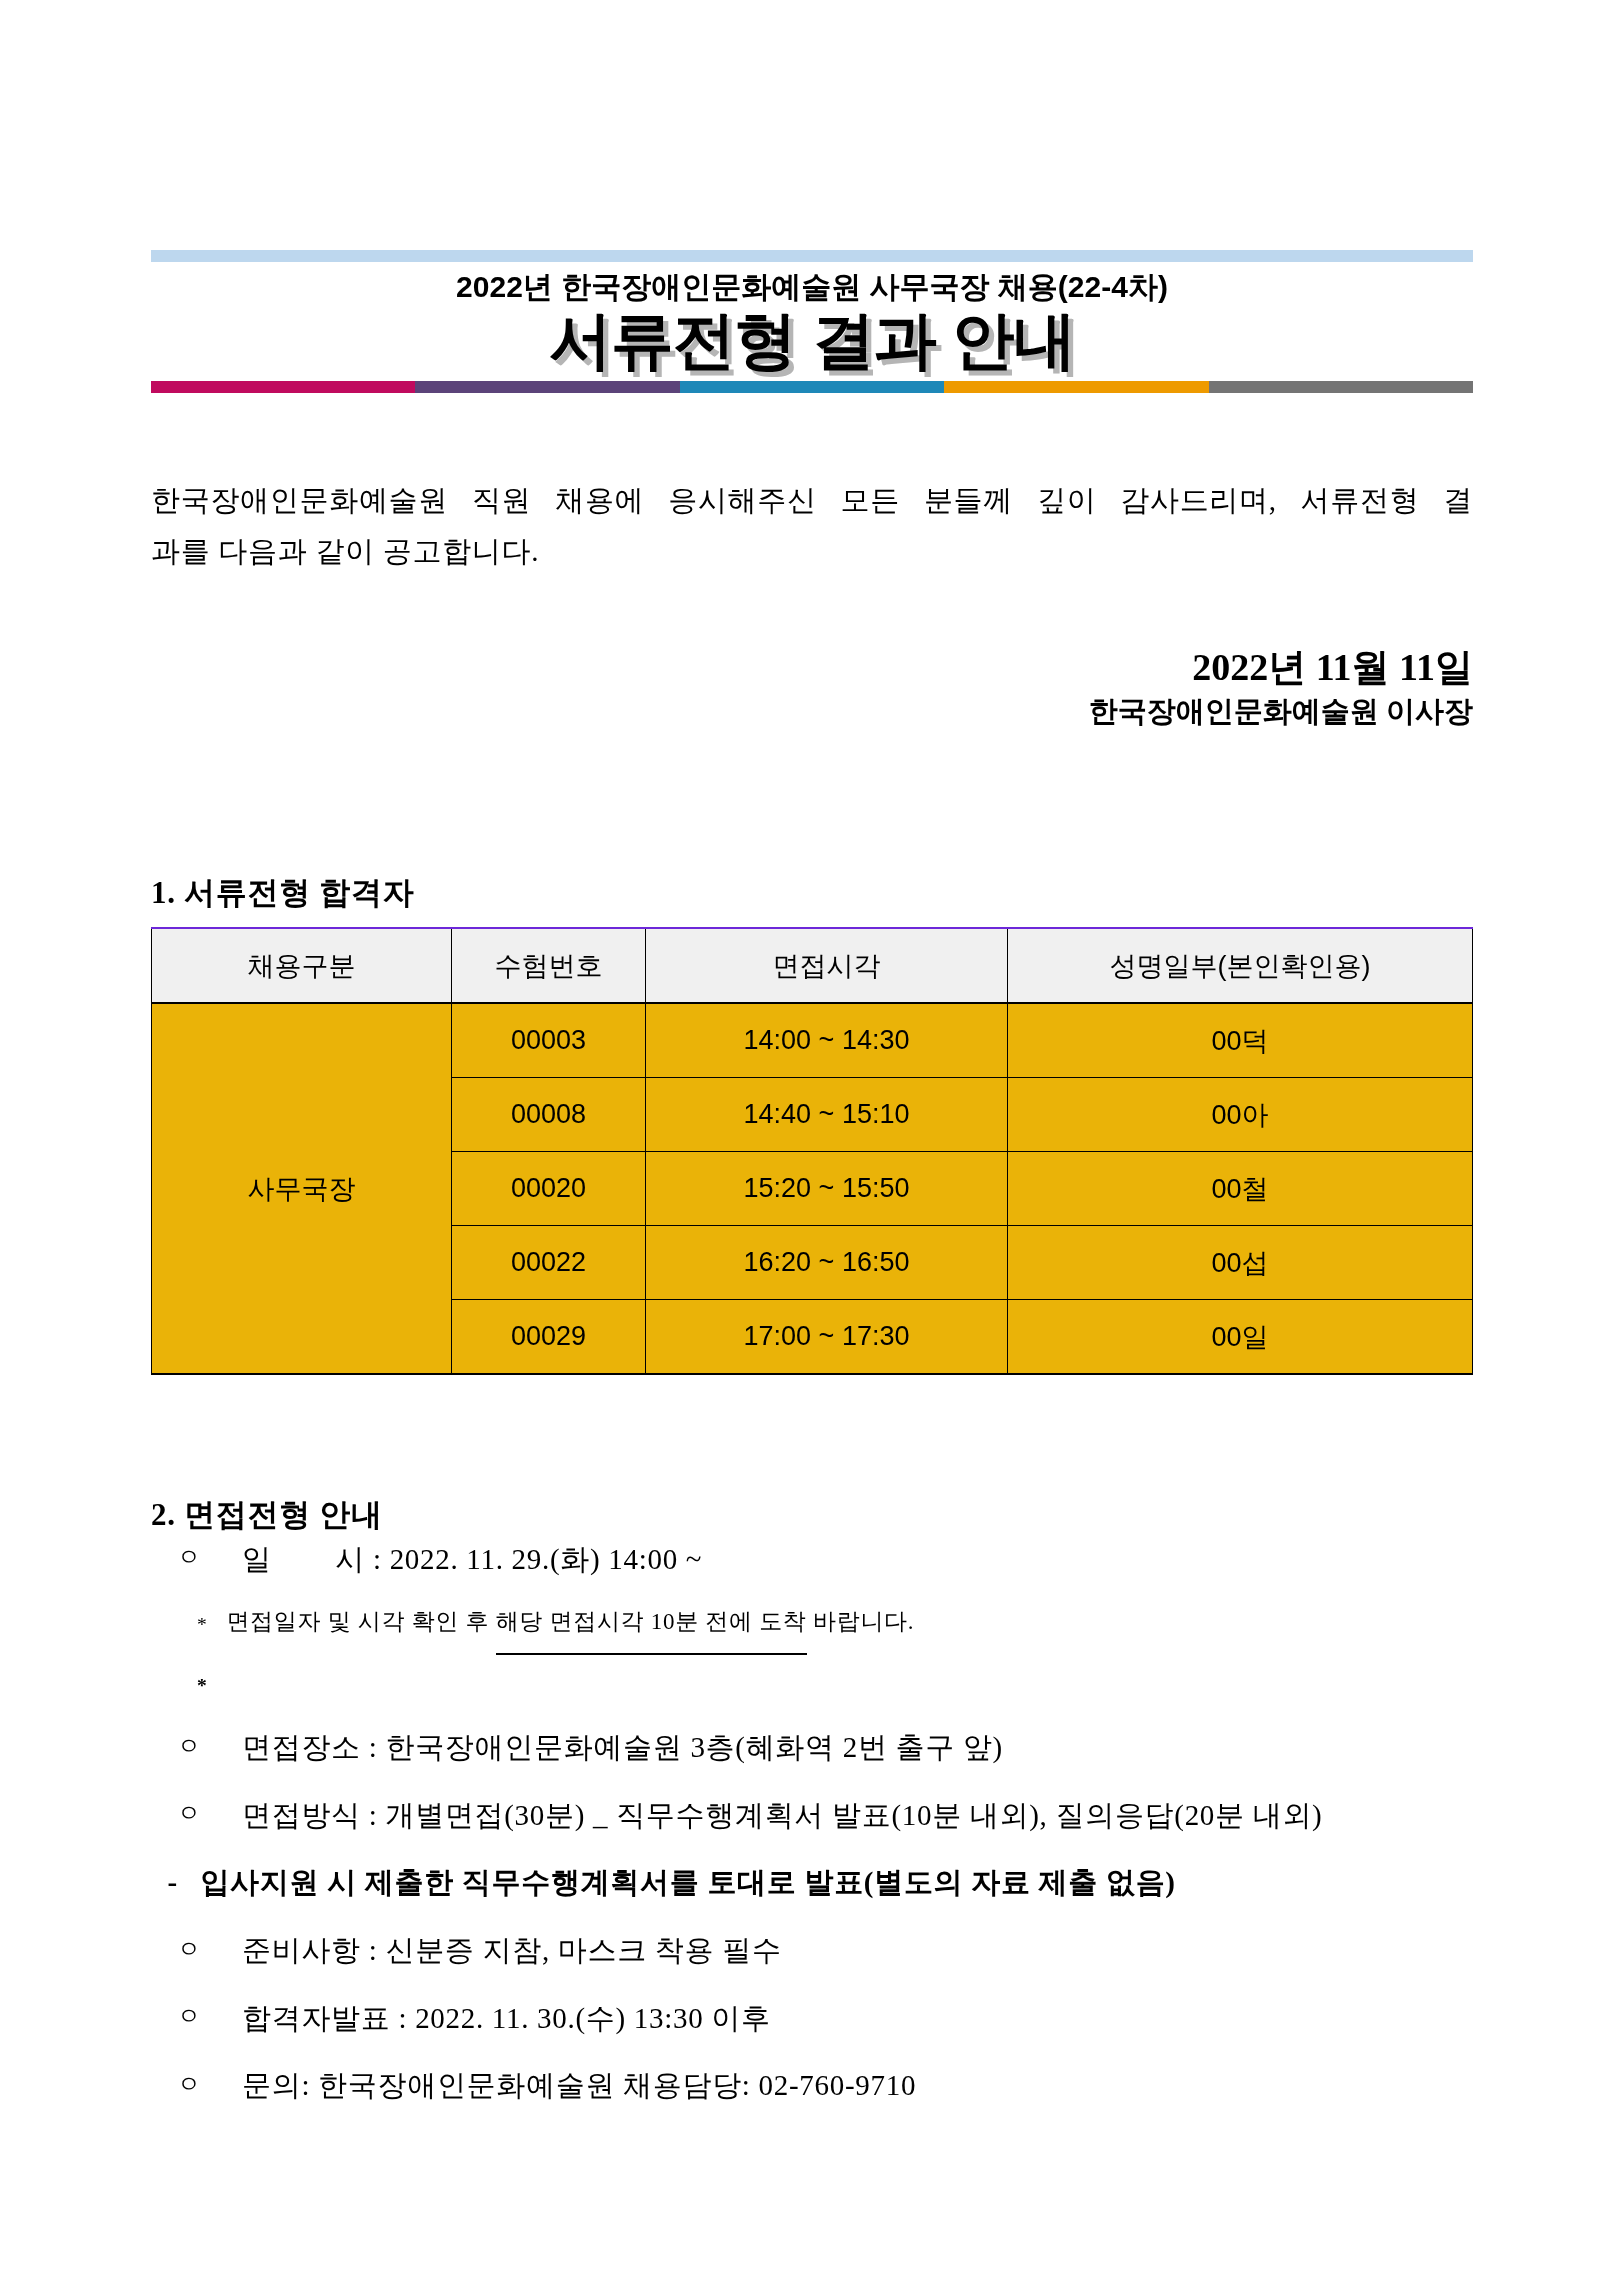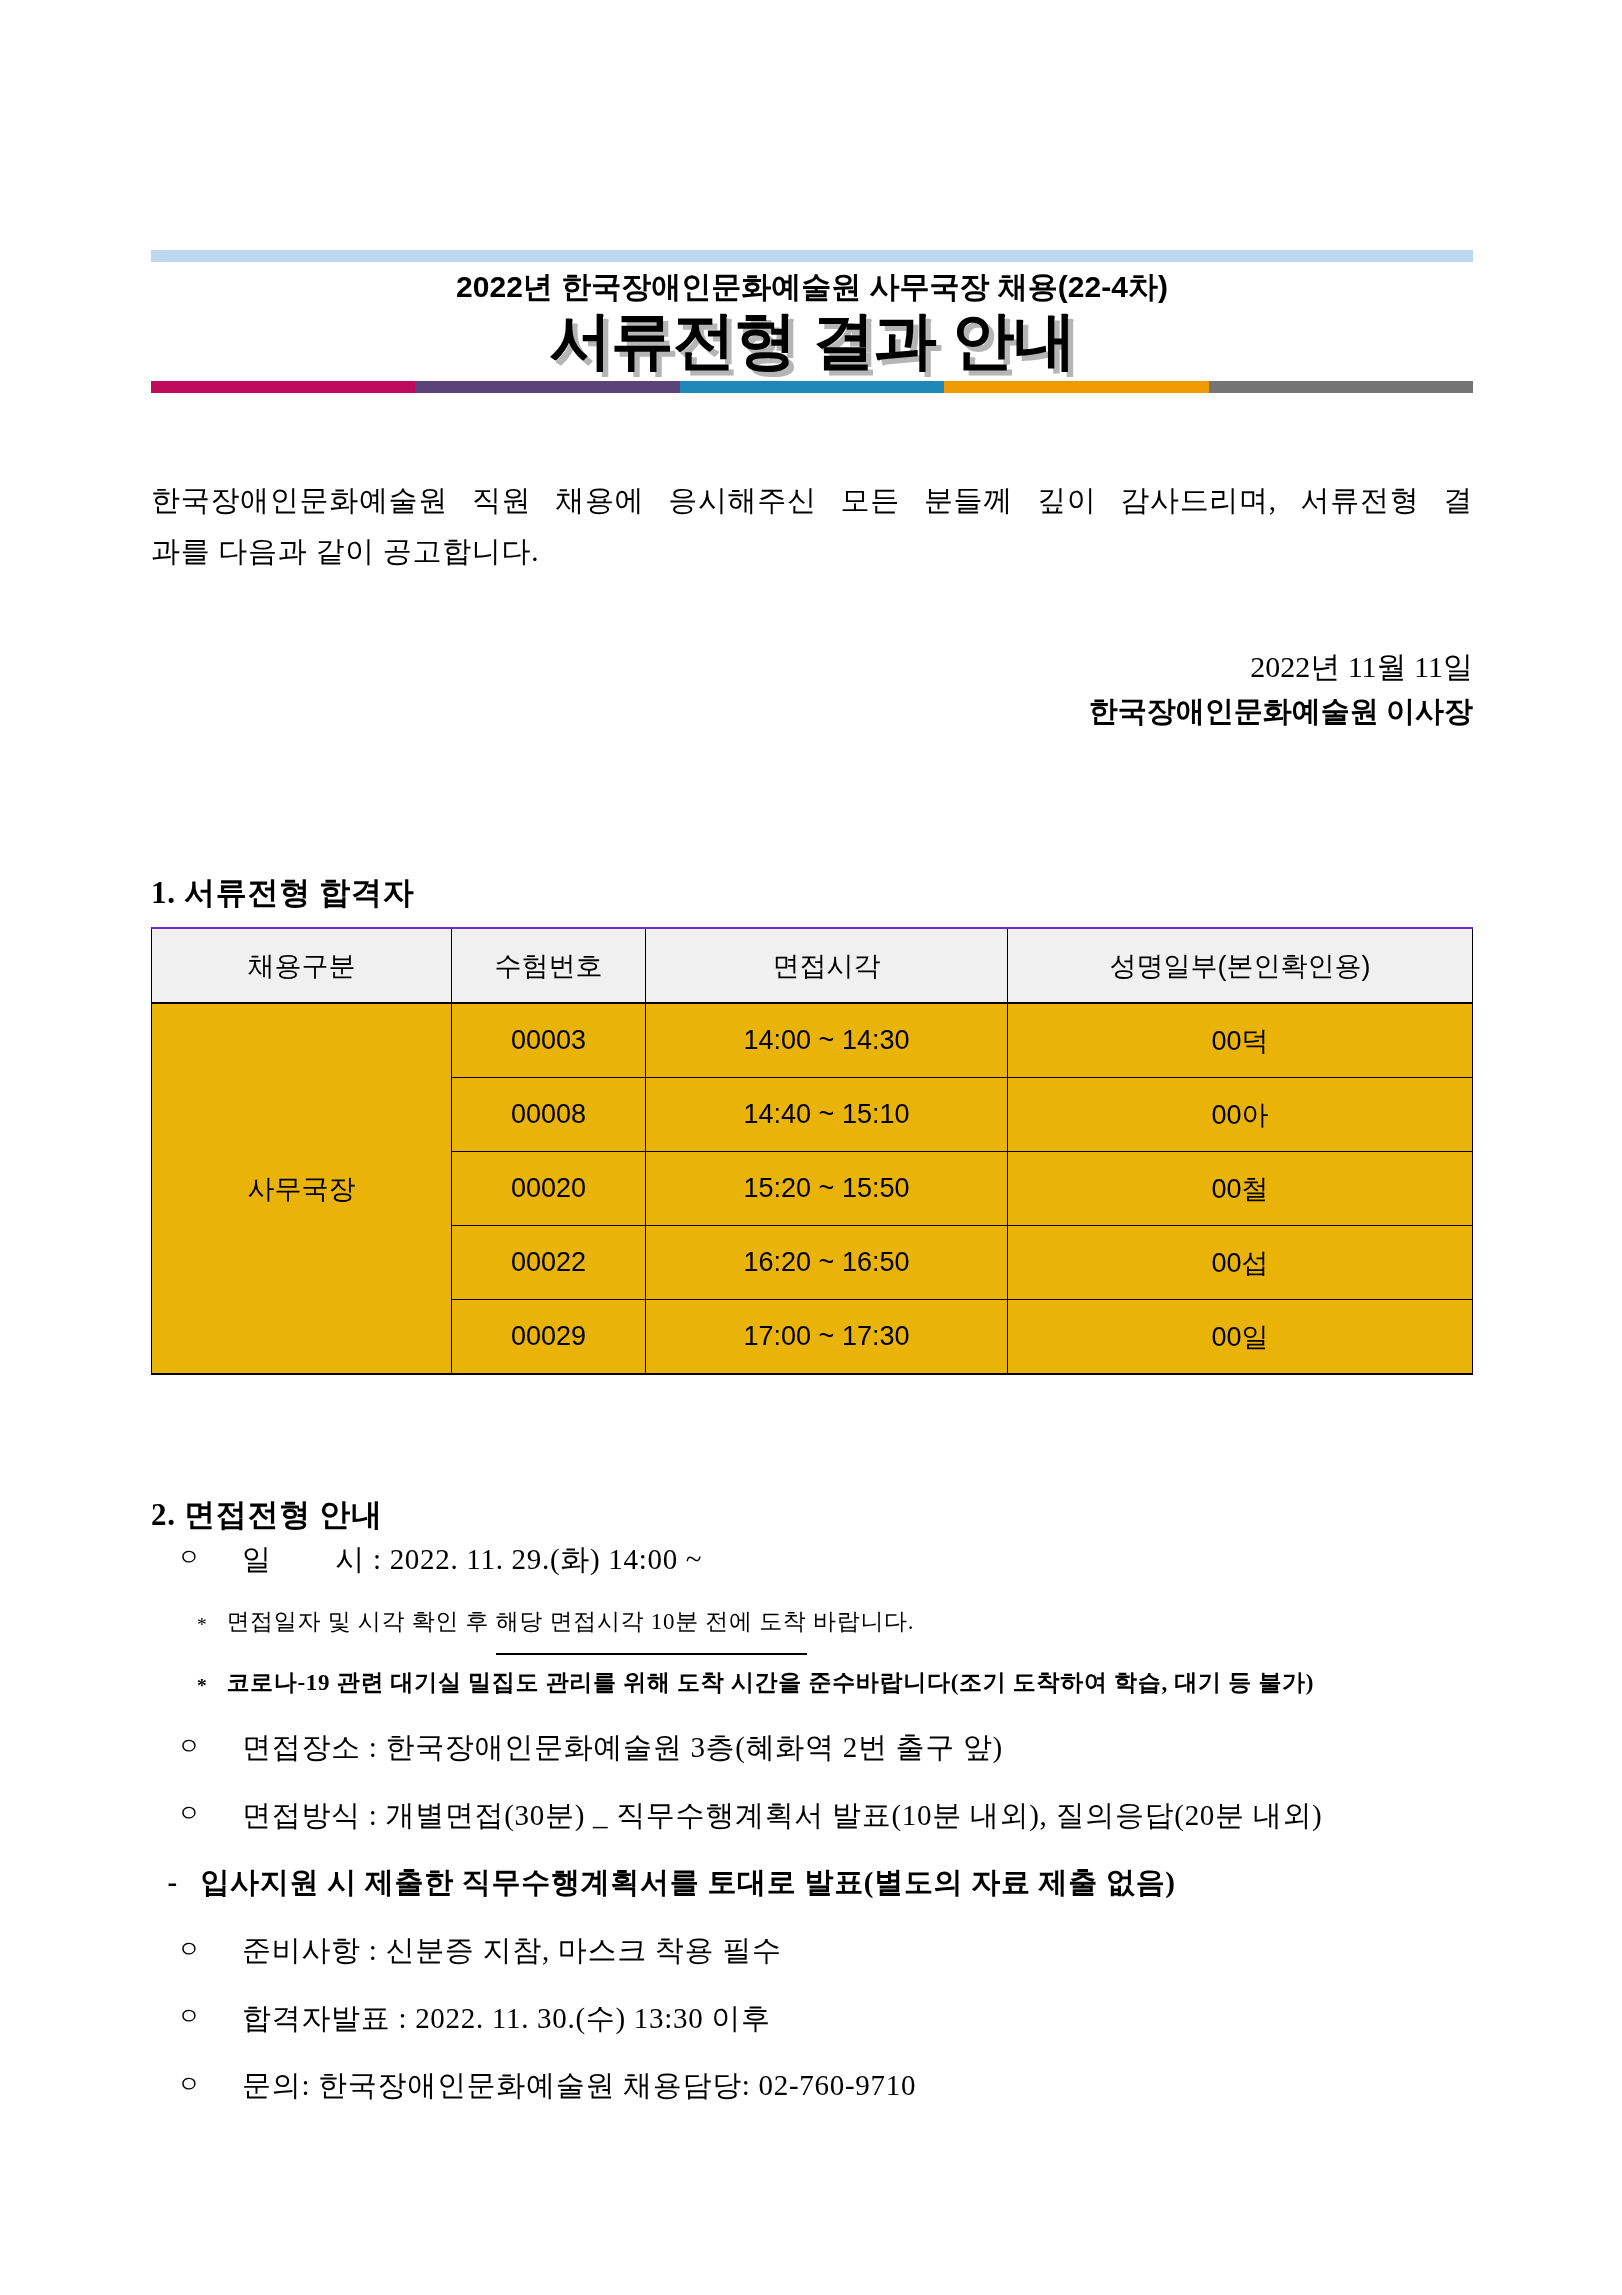--- a/index.html
+++ b/index.html
@@ -26,21 +26,21 @@
     font-weight:bold; font-size:63px; line-height:1.05; letter-spacing:-1.3px;
     text-shadow:5.2px 5.2px 0 #b5b5b5;
   }
   .color-bar { margin-top:7.9px; height:11.8px; display:flex; }
   .color-bar .seg { flex:1 1 0; }
 
   .intro-par { margin-top:82px; font-size:29px; line-height:1.75; letter-spacing:0.7px; }
   .intro-line1 { text-align:justify; text-align-last:justify; }
   .intro-line2 { text-align:left; }
 
-  .date-line   { margin-top:69px; text-align:right; font-weight:normal; font-size:30px; line-height:44px; }
+  .date-line   { margin-top:69px; text-align:right; font-weight:bold; font-size:38px; line-height:44px; }
   .signer-line { text-align:right; font-weight:bold; font-size:29px; line-height:44px; }
 
   .sec-heading { font-weight:bold; font-size:31px; line-height:38px; letter-spacing:0.7px; }
   .sec1-heading { margin-top:141px; }
   .sec2-heading { margin-top:121px; }
 
   table.pass-table {
     margin-top:15px; width:100%;
     border-collapse:collapse; table-layout:fixed;
     font-family:"Liberation Sans","DejaVu Sans",sans-serif;
@@ -145,21 +145,20 @@
         <div class="item bullet">
           <span class="marker">ㅇ</span>
           <span class="text">일        시 : 2022. 11. 29.(화) 14:00 ~</span>
         </div>
         <div class="item note">
           <span class="marker">*</span>
           <span class="text">면접일자 및 시각 확인 후 <span class="u">해당 면접시각 10분 전에 도착</span> 바랍니다.</span>
         </div>
         <div class="item note bold">
           <span class="marker">*</span>
-          <span class="text">코로나-19 관련 대기실 밀집도 관리를 위해 도착 시간을 준수바랍니다(조기 도착하여 학습, 대기 등 불가)</span>
         </div>
         <div class="item bullet">
           <span class="marker">ㅇ</span>
           <span class="text">면접장소 : 한국장애인문화예술원 3층(혜화역 2번 출구 앞)</span>
         </div>
         <div class="item bullet">
           <span class="marker">ㅇ</span>
           <span class="text">면접방식 : 개별면접(30분) _ 직무수행계획서 발표(10분 내외), 질의응답(20분 내외)</span>
         </div>
         <div class="item dash bold">

